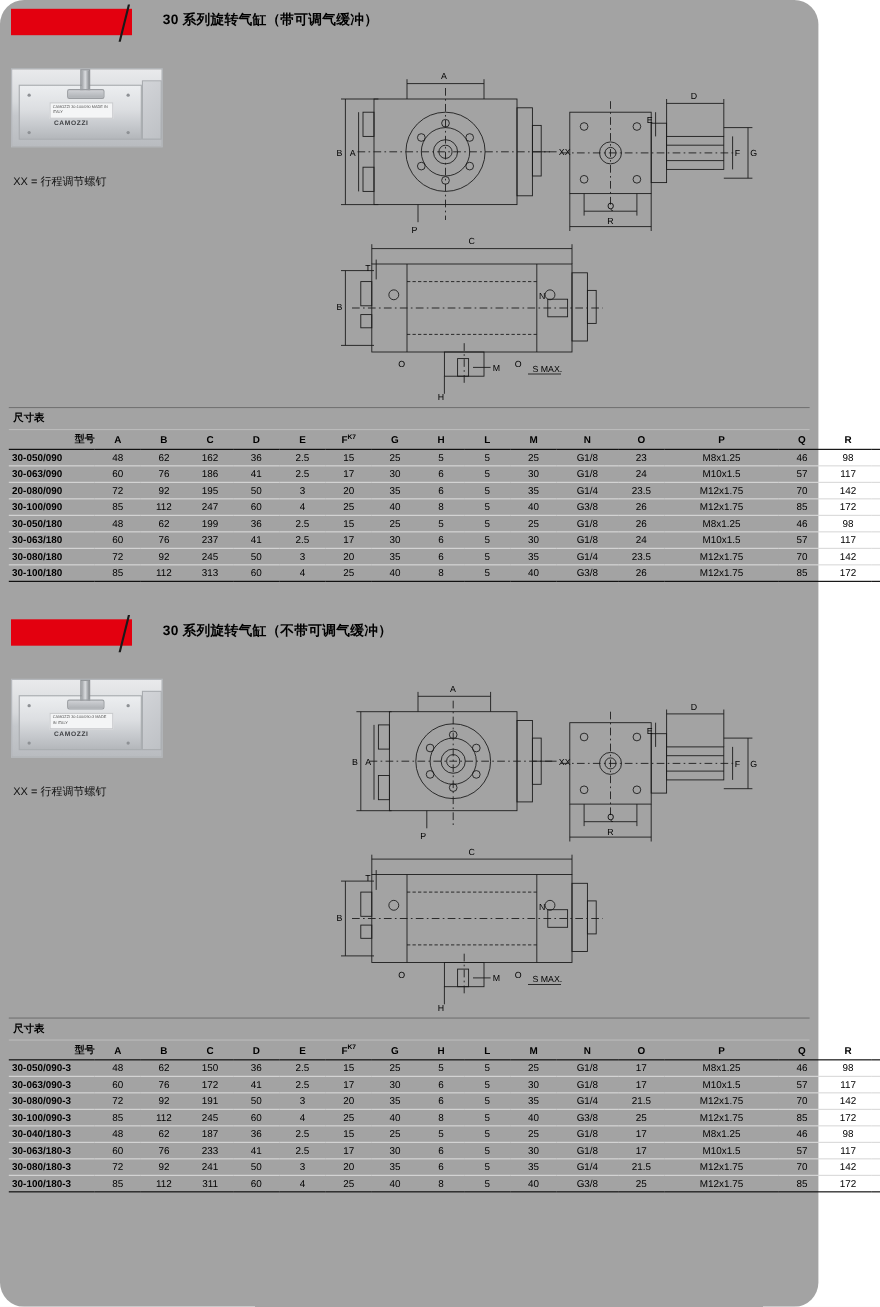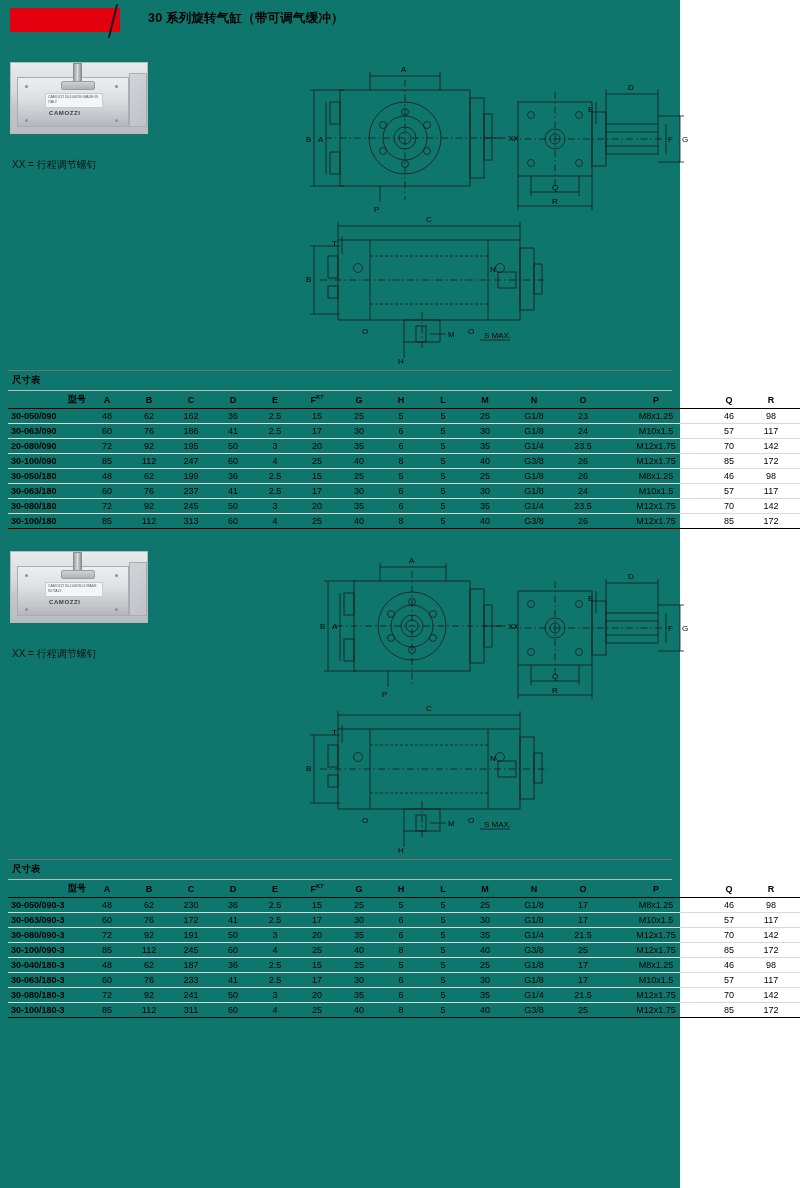--- a/index.html
+++ b/index.html
@@ -3,21 +3,21 @@
 <meta charset="utf-8">
 <style>
   * { box-sizing: border-box; }
   html, body {
     margin: 0; padding: 0;
     width: 800px;
     background: #ffffff;
     font-family: "Liberation Sans", sans-serif;
     color: #000;
   }
-  .page { position: relative; width: 680px; min-height: 1188px; background:#0f766e; }
+  .page { position: relative; width: 744px; min-height: 1188px; background:#a3a3a3;border-radius:22px; }
 
   
   .sec-head { position: relative; height: 40px; margin: 0; }
   .sec-head .redbar {
     position: absolute; left: 10px; top: 8px;
     width: 110px; height: 24px; background: #e3000f;
   }
   .sec-head .slash {
     position: absolute; left: 112px; top: 4px;
     width: 2px; height: 34px; background: #1a1a1a;
@@ -462,20 +462,25 @@
             <td>26</td>
             <td>M12x1.75</td>
             <td>85</td>
             <td>172</td>
             <td>9</td>
           </tr>
         </tbody>
     </table>
   </div>
 
+  <div class="sec-head" style="margin-top:26px;">
+    <div class="redbar"></div>
+    <div class="slash"></div>
+    <div class="title">30 系列旋转气缸（不带可调气缓冲）</div>
+  </div>
 
   <div class="figblock">
     <div class="photo">
       <div class="body"></div>
       <div class="side"></div>
       <div class="shaft"></div>
       <div class="cap"></div>
       <div class="label">CAMOZZI
 30-100/090-3
 MADE IN ITALY</div>
@@ -640,21 +645,21 @@
           <th>R</th>
           <th>S</th>
 
         </tr>
       </thead>
       <tbody>
           <tr>
             <td class="model">30-050/090-3</td>
             <td>48</td>
             <td>62</td>
-            <td>230</td>
+            <td>150</td>
             <td>36</td>
             <td>2.5</td>
             <td>15</td>
             <td>25</td>
             <td>5</td>
             <td>5</td>
             <td>25</td>
             <td>G1/8</td>
             <td>17</td>
             <td>M8x1.25</td>

